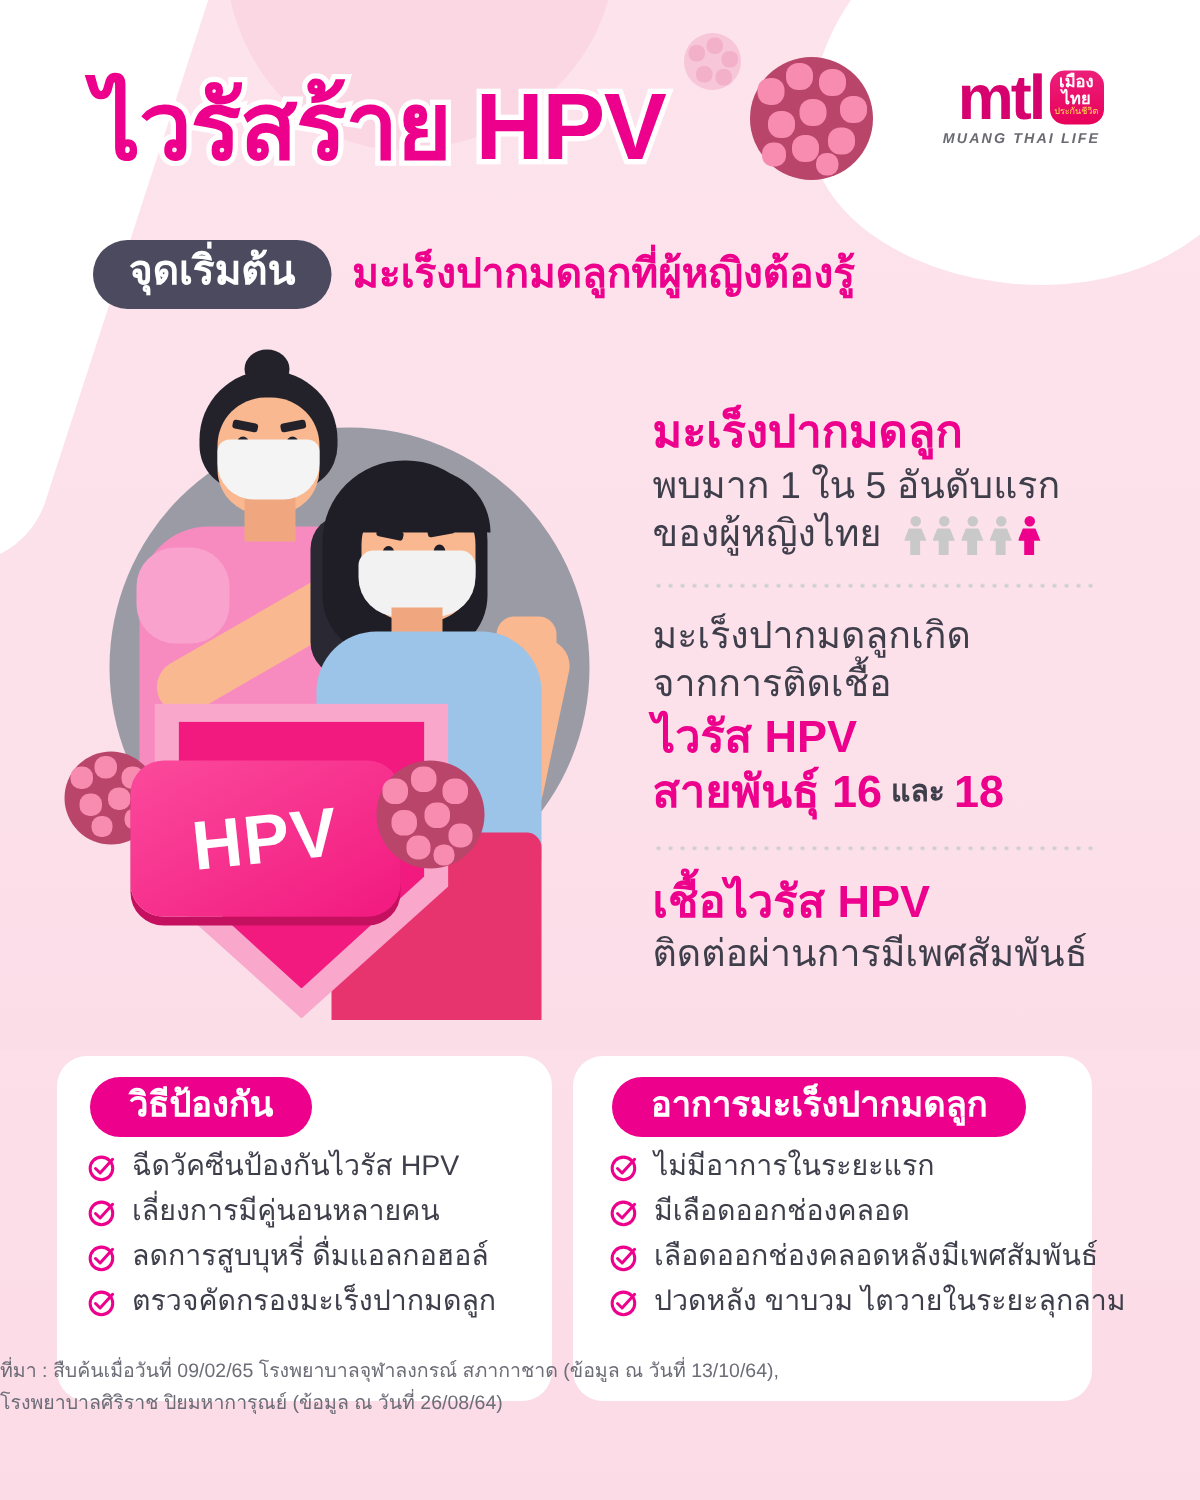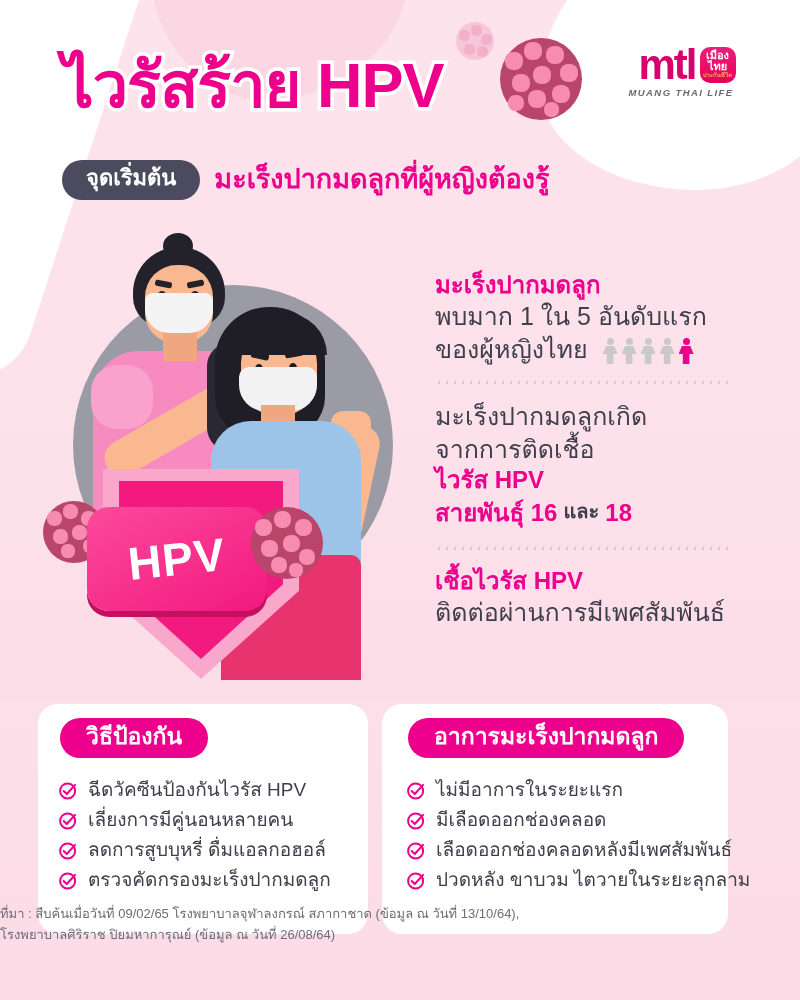--- a/index.html
+++ b/index.html
@@ -53,21 +53,21 @@
     color:#ec008c;
     -webkit-text-stroke:7px #ffffff;
     paint-order:stroke fill;
     letter-spacing:-1px;
     white-space:nowrap;
   }
   .subline{
     position:absolute;left:62px;top:160px;display:flex;align-items:center;gap:14px;
   }
   .sub-pill{
-    background:#4b4a5e;color:#ffffff;font-size:22px;font-weight:bold;
+    background:#4b4a5e;color:#ffffff;font-size:27px;font-weight:bold;
     padding:6px 24px 10px 24px;border-radius:26px;line-height:1.1;
   }
   .sub-text{
     color:#ec008c;font-size:27px;font-weight:bold;line-height:1.1;white-space:nowrap;
   }
   
   .logo{position:absolute;right:44px;top:46px;text-align:center;width:150px;}
   .logo-row{display:flex;align-items:center;justify-content:center;gap:4px;}
   .logo-mtl{
     font-size:42px;font-weight:bold;color:#d6006e;letter-spacing:-2px;line-height:.9;margin-left:12px;
@@ -138,21 +138,21 @@
     display:flex;align-items:center;justify-content:center;
   }
   .hpv-badge span{
     color:#ffffff;font-size:46px;font-weight:bold;letter-spacing:1px;
     transform:rotate(-6deg);
   }
   
   .info{position:absolute;left:435px;top:270px;width:320px;}
   .blk{margin-bottom:4px;}
   .blk .big-pink{
-    color:#ec008c;font-size:24px;font-weight:bold;line-height:1.25;white-space:nowrap;
+    color:#ec008c;font-size:30px;font-weight:bold;line-height:1.25;white-space:nowrap;
   }
   .blk .dark{
     color:#3f3f4c;font-size:25px;line-height:1.3;white-space:nowrap;
   }
   .people-row{display:inline-flex;gap:4px;vertical-align:middle;margin-left:8px;}
   .person{width:15px;height:26px;position:relative;display:inline-block;}
   .person .head{
     position:absolute;left:4px;top:0;width:7px;height:7px;border-radius:50%;background:#c9c9c9;
   }
   .person .torso{
@@ -173,21 +173,21 @@
     background:#ffffff;border-radius:20px;padding:0 0 18px 0;position:relative;
   }
   .card.left{width:330px;height:212px;}
   .card.right{width:346px;height:212px;}
   .pill{
     display:inline-block;background:#ec008c;color:#fff;
     font-size:23px;font-weight:bold;border-radius:22px;
     padding:5px 26px 9px 26px;margin:14px 0 6px 22px;line-height:1.15;
   }
   .card.right .pill{margin-left:26px;}
-  .items{list-style:none;margin:16px 0 0 0;padding:0 0 0 20px;}
+  .items{list-style:none;margin:4px 0 0 0;padding:0 0 0 20px;}
   .card.right .items{padding-left:24px;}
   .items li{
     display:flex;align-items:center;gap:9px;
     color:#3f3f4c;font-size:19px;line-height:1.1;margin-bottom:9px;white-space:nowrap;
   }
   .chk{width:21px;height:21px;flex:0 0 21px;display:block;}
   
   .source{
     position:absolute;left:0;right:0;top:904px;
     color:#6d6d78;font-size:13px;line-height:1.6;

